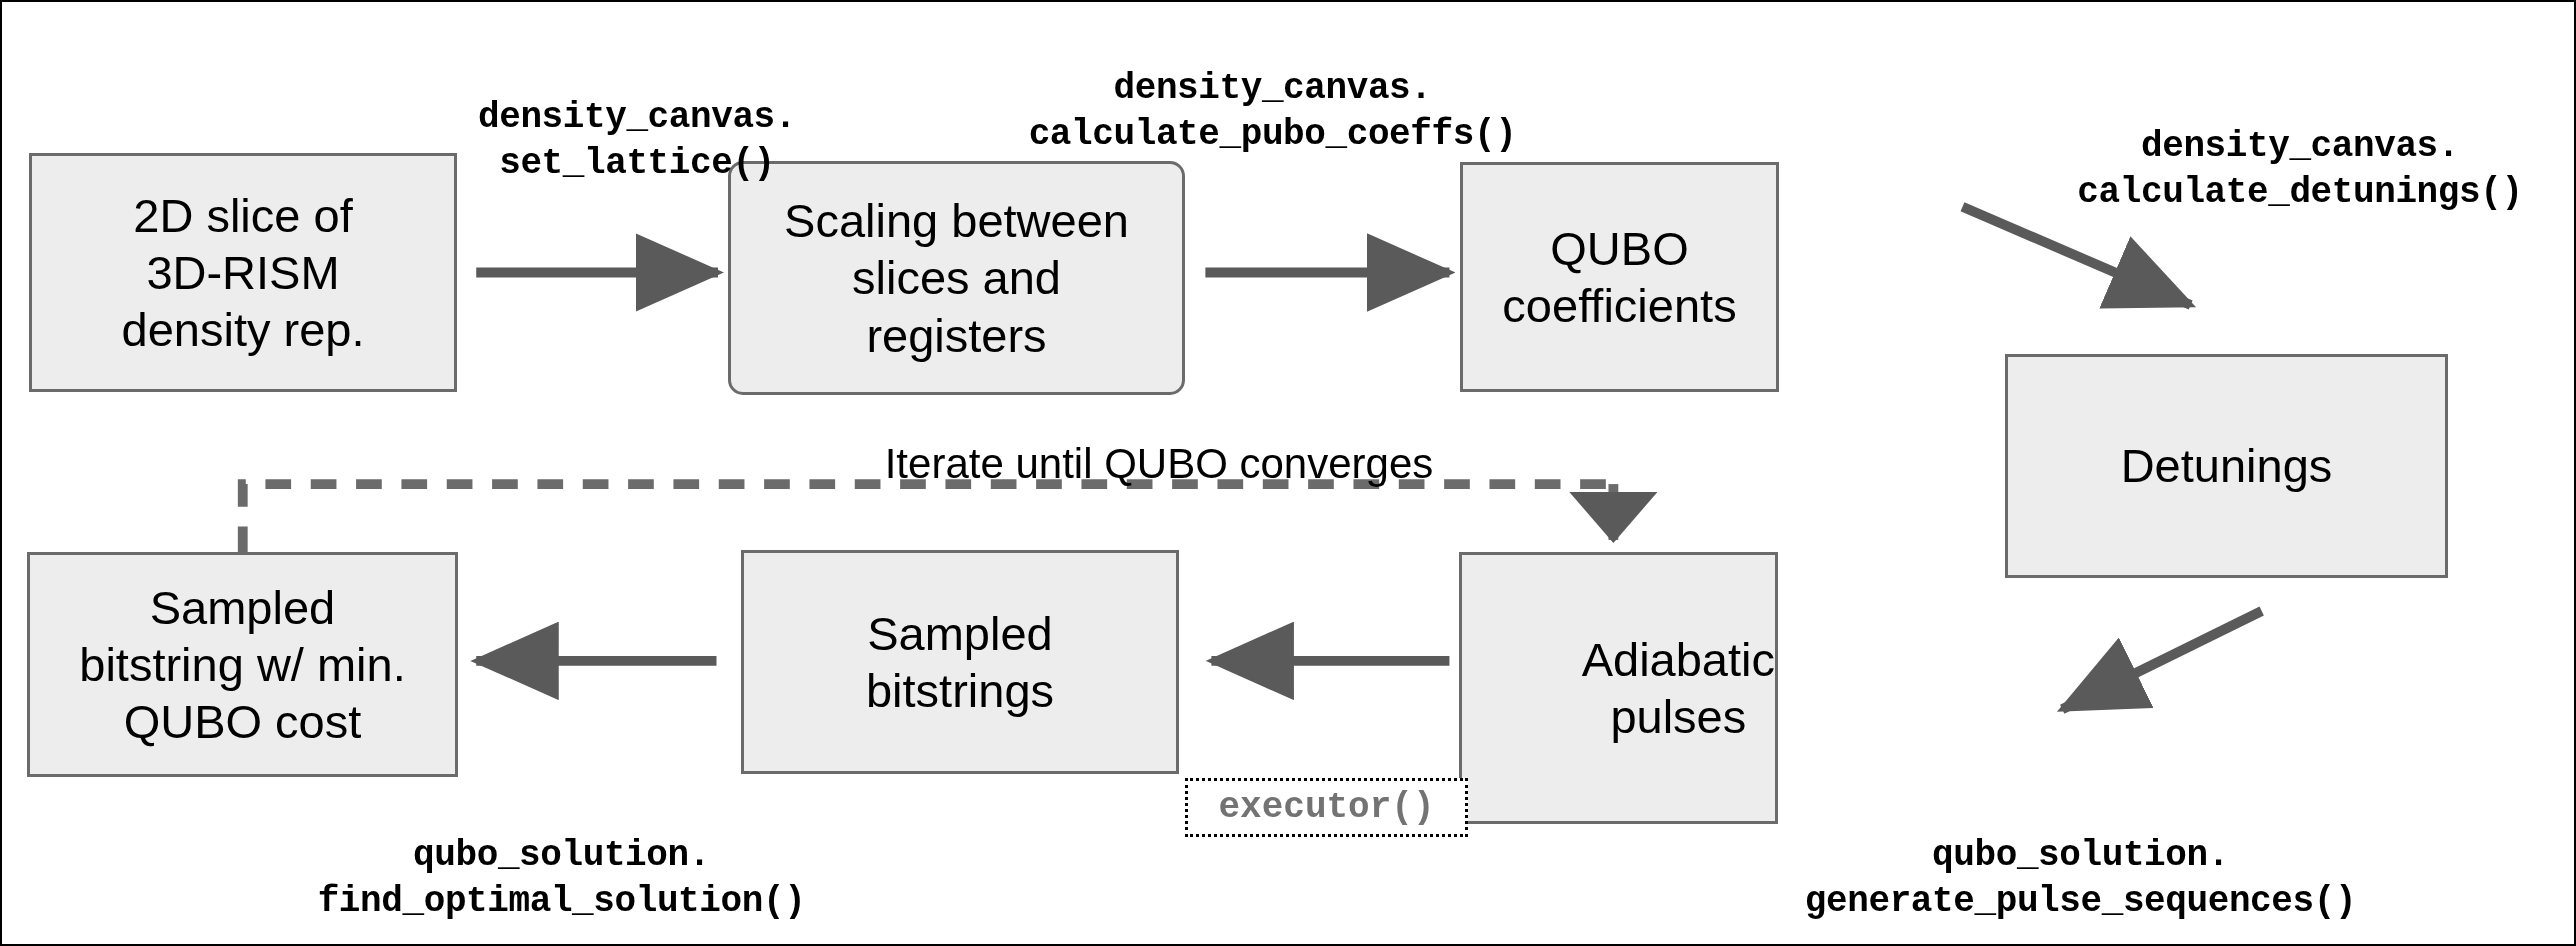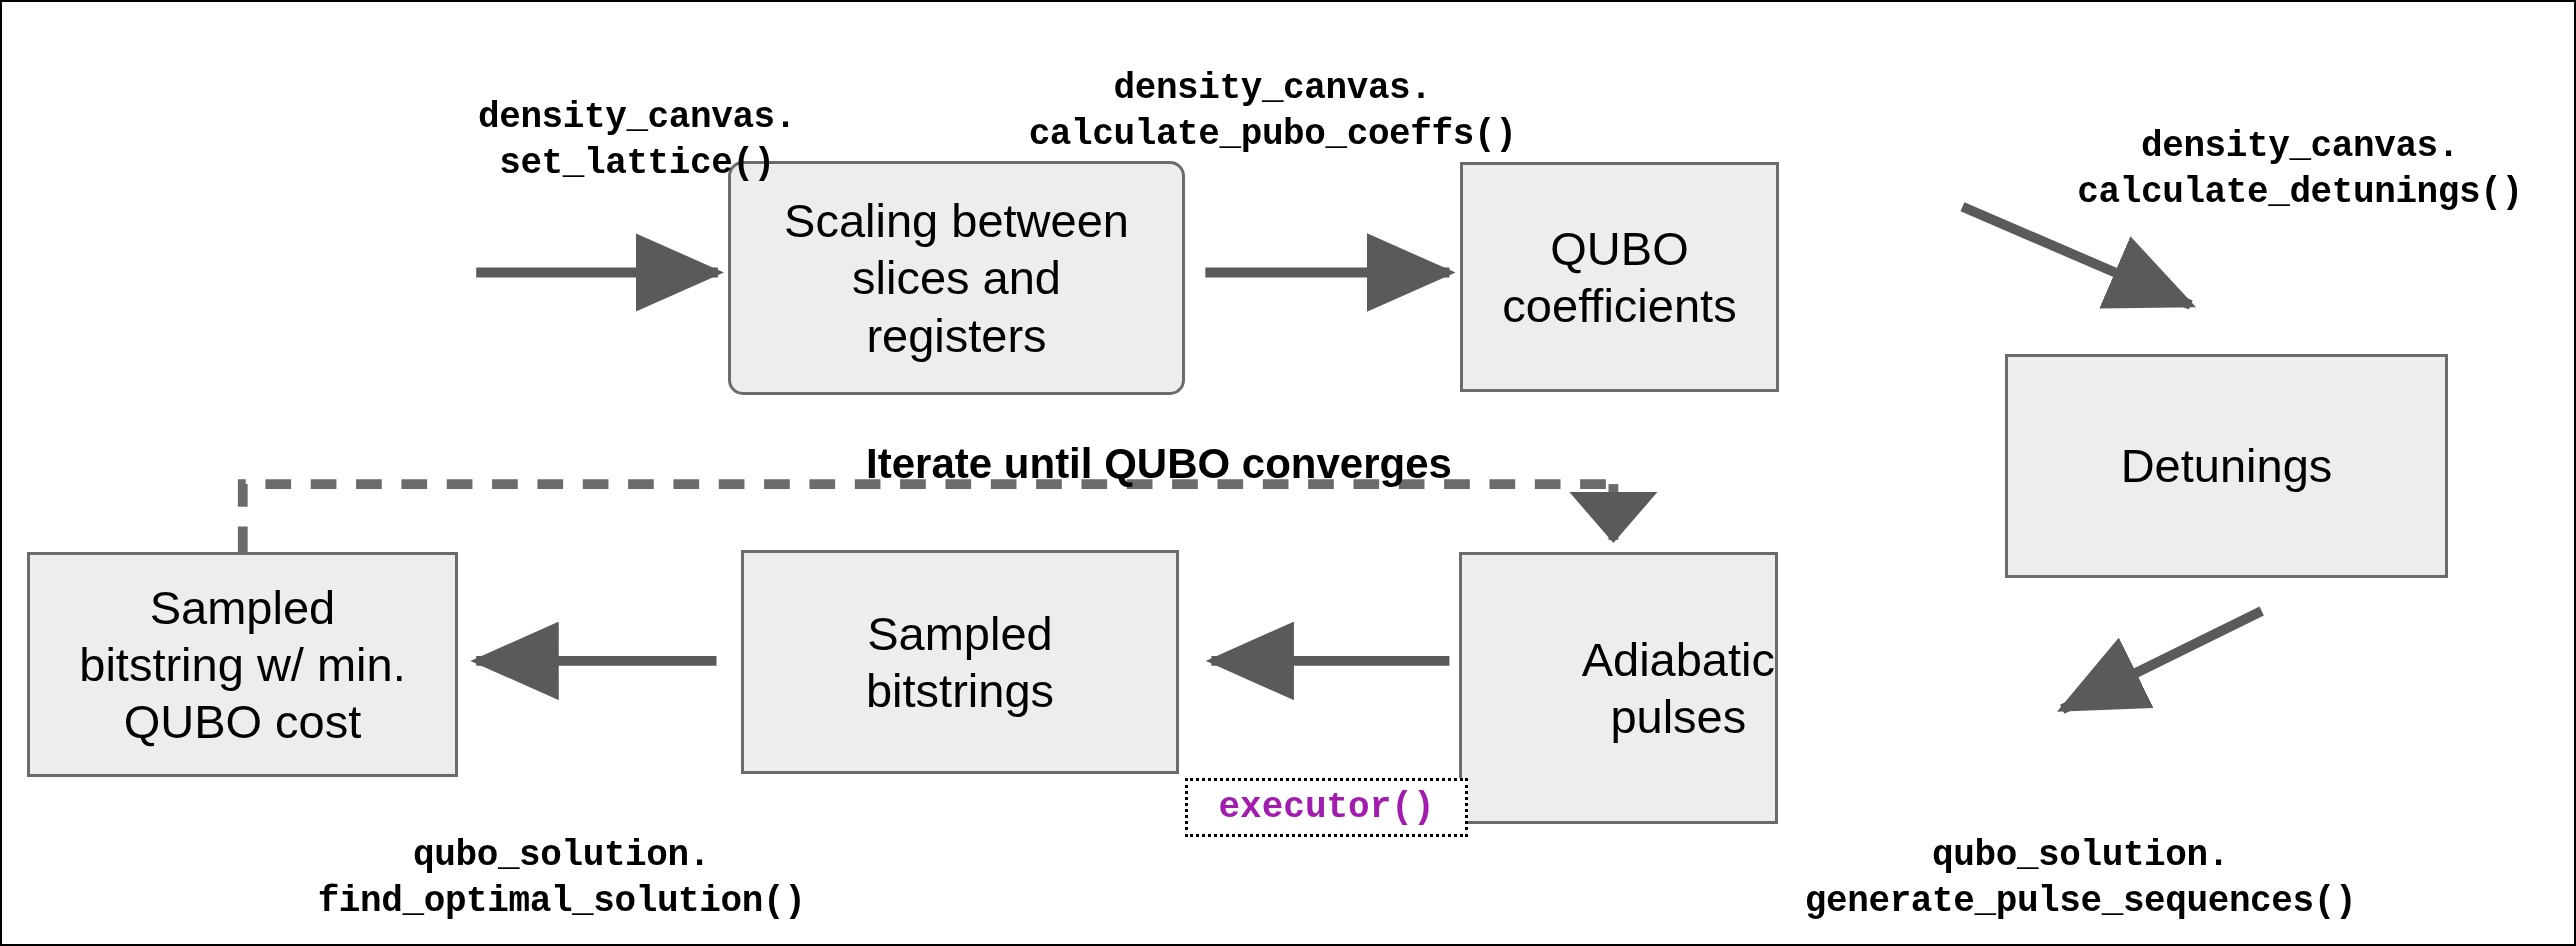--- a/index.html
+++ b/index.html
@@ -43,34 +43,33 @@
     white-space: pre-line;
     letter-spacing: -0.4px;
   }
   .plain-label {
     position: absolute;
     font-family: "Liberation Sans", sans-serif;
     font-size: 42px;
     color: #000000;
     text-align: center;
     white-space: nowrap;
-    font-weight: bold;
   }
   .dotted-box {
     position: absolute;
     border: 3px dotted #000000;
     box-sizing: border-box;
     background: #ffffff;
     display: flex;
     align-items: center;
     justify-content: center;
     font-family: "Liberation Mono", monospace;
     font-weight: bold;
     font-size: 36px;
-    color: #a21caf;
+    color: #737373;
   }
   svg.edges {
     position: absolute;
     left: 0;
     top: 0;
     width: 2576px;
     height: 946px;
     pointer-events: none;
   }
 </style>
@@ -98,20 +97,25 @@
     <line x1="2990" y1="806" x2="2726" y2="936" stroke="#5a5a5a" stroke-width="13" marker-end="url(#ah)"></line>
 
     <line x1="1915" y1="872" x2="1600" y2="872" stroke="#5a5a5a" stroke-width="13" marker-end="url(#ah)"></line>
 
     <line x1="945" y1="872" x2="627" y2="872" stroke="#5a5a5a" stroke-width="13" marker-end="url(#ah)"></line>
 
     <path d="M318,728 L318,638 L2132,638" fill="none" stroke="#6b6b6b" stroke-width="13" stroke-dasharray="34 26"></path>
     <line x1="2132" y1="638" x2="2132" y2="712" stroke="#6b6b6b" stroke-width="13" marker-end="url(#ah-thin)"></line>
   </svg>
 
+  <div class="node" style="left:27px; top:151px; width:428px; height:239px;">
+    <span>2D slice of
+3D-RISM
+density rep.</span>
+  </div>
 
   <div class="node" style="left:726px; top:159px; width:457px; height:234px;border-radius:15px;">
     <span>Scaling between
 slices and
 registers</span>
   </div>
 
   <div class="node" style="left:1458px; top:160px; width:319px; height:230px;">
     <span>QUBO
 coefficients</span>

